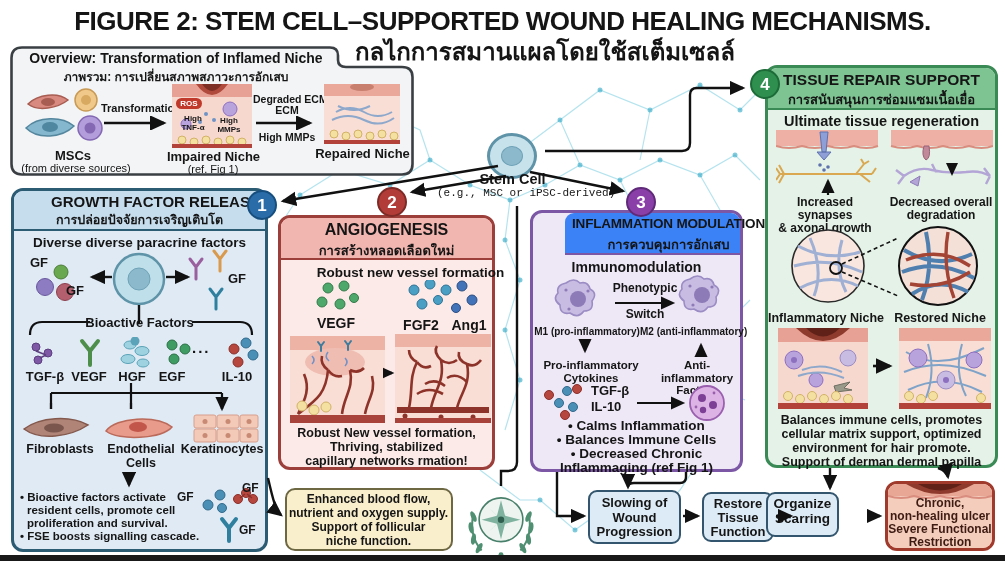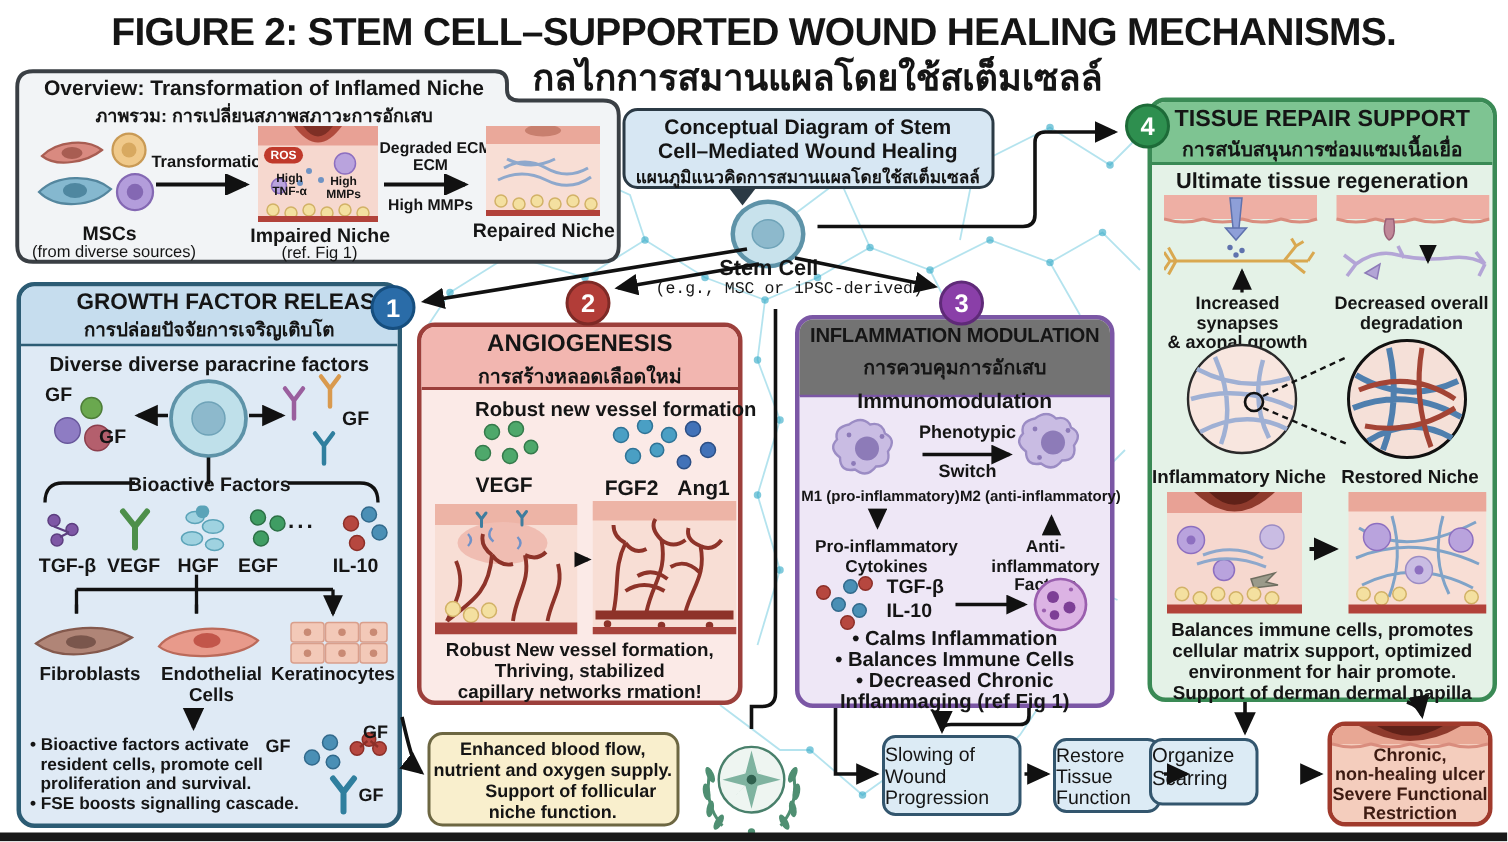--- a/index.html
+++ b/index.html
@@ -8,21 +8,21 @@
   .abs{position:absolute;}
   .c{text-align:center;}
   .b{font-weight:bold;}
   .nw{white-space:nowrap;}
   svg{display:block;}
   .panel{position:absolute;border-radius:12px;box-sizing:border-box;}
   .phead{position:absolute;left:0;right:0;top:0;border-radius:9px 9px 0 0;box-sizing:border-box;}
   .badge{position:absolute;width:30px;height:30px;border-radius:50%;color:#fff;font-weight:bold;
          font-size:17px;line-height:28px;text-align:center;z-index:6;box-sizing:border-box;}
   .flowbox{position:absolute;background:#dcebf5;border:2.5px solid #33566e;border-radius:9px;
-           box-sizing:border-box;font-weight:normal;text-align:left;z-index:4;}
+           box-sizing:border-box;font-weight:bold;text-align:center;z-index:4;}
   #p1{left:11px;top:188px;width:257px;height:364px;background:#dfeaf5;border:3px solid #2c5c74;}
   #p2{left:278px;top:215px;width:217px;height:255px;background:#fbeae7;border:3px solid #9c3f3b;}
   #p3{left:530px;top:210px;width:213px;height:262px;background:#eee7f6;border:3px solid #7b57a5;}
   #p4{left:765px;top:65px;width:233px;height:403px;background:#e4f2e7;border:3px solid #3a8a55;}
   .z3{z-index:3;} .z4{z-index:4;}
 </style>
 </head>
 <body>
 
 <div id="canvas">
@@ -162,26 +162,20 @@
         <circle cx="22" cy="52" r="4" fill="#f4e0a0" stroke="#d2b267"></circle>
       <circle cx="34" cy="50" r="4" fill="#f4e0a0" stroke="#d2b267"></circle>
         <circle cx="46" cy="52" r="4" fill="#f4e0a0" stroke="#d2b267"></circle>
       <circle cx="58" cy="50" r="4" fill="#f4e0a0" stroke="#d2b267"></circle>
         <circle cx="70" cy="52" r="4" fill="#f4e0a0" stroke="#d2b267"></circle>
       <rect x="0" y="56" width="76" height="4" fill="#b2423a"></rect>
     </svg>
     <div class="abs c b nw" style="left:305px;top:100px;width:95px;font-size:13px;">Repaired Niche</div>
   </div>
 
-  <div class="abs" style="left:415px;top:72px;width:248px;height:54px;background:#d7e7f3;border:2.6px solid #2b3a45;border-radius:10px;box-sizing:border-box;z-index:4;">
-    <div class="abs c b nw" style="left:0;top:2px;width:243px;font-size:14px;">Conceptual Diagram of Stem</div>
-    <div class="abs c b nw" style="left:0;top:18px;width:243px;font-size:14px;">Cell–Mediated Wound Healing</div>
-    <div class="abs c b nw" style="left:0;top:35px;width:243px;font-size:11.5px;">แผนภูมิแนวคิดการสมานแผลโดยใช้สเต็มเซลล์</div>
-    <div class="abs" style="left:68px;top:50px;width:0;height:0;border-left:10px solid transparent;border-right:10px solid transparent;border-top:13px solid #2b3a45;"></div>
-  </div>
 
   <div class="abs" style="left:487px;top:133px;width:50px;height:46px;border-radius:50%;background:#c8e2ec;border:3px solid #5e93a8;box-sizing:border-box;z-index:4;">
     <div class="abs" style="left:11px;top:10px;width:22px;height:20px;border-radius:50%;background:#8db9cc;border:1.5px solid #6fa3b8;box-sizing:border-box;"></div>
   </div>
   <div class="abs c b nw" style="left:465px;top:171px;width:95px;font-size:14.5px;z-index:4;">Stem Cell</div>
   <div class="abs c nw" style="left:437px;top:187px;width:150px;font-size:11px;z-index:4;font-family:Liberation Mono, monospace;">(e.g., MSC or iPSC-derived)</div>
 
   <div id="p1" class="panel z3">
     <div class="phead" style="height:40px;background:#c6ddee;border-bottom:2.5px solid #2c5c74;">
       <div class="abs c b nw" style="left:16px;top:2px;width:251px;font-size:15px;">GROWTH FACTOR RELEASE</div>
@@ -383,21 +377,21 @@
         <circle cx="46" cy="83" r="2.5" fill="#8e3329"></circle>
       <rect y="84" width="96" height="5" fill="#a8433c"></rect>
     </svg>
 
     <div class="abs c b nw" style="left:4px;top:208px;width:203px;font-size:12.5px;">Robust New vessel formation,</div>
     <div class="abs c b nw" style="left:4px;top:222px;width:203px;font-size:12.5px;">Thriving, stabilized</div>
     <div class="abs c b nw" style="left:4px;top:236px;width:203px;font-size:12.5px;">capillary networks rmation!</div>
   </div>
 
   <div id="p3" class="panel z3">
-    <div class="phead" style="height:52px;background:#737373;border-bottom:2.5px solid #7b57a5;">
+    <div class="phead" style="height:42px;background:#3b82f6;border-bottom:2.5px solid #7b57a5;margin-left:32px;">
       <div class="abs c b nw" style="left:0;top:3px;width:207px;font-size:13.5px;letter-spacing:-0.2px;">INFLAMMATION MODULATION</div>
       <div class="abs c b nw" style="left:0;top:21px;width:207px;font-size:13px;">การควบคุมการอักเสบ</div>
     </div>
     <div class="badge" style="left:93px;top:-26px;background:#8a3fa8;border:2px solid #5f2a78;">3</div>
 
     <div class="abs c b nw" style="left:0;top:46px;width:207px;font-size:14px;">Immunomodulation</div>
 
     <svg class="abs" style="left:0;top:62px;" width="207" height="52" viewBox="0 0 207 52">
       <g>
         <path d="M33,8 q8,-6 14,0 q8,-2 10,6 q8,4 2,12 q2,10 -8,10 q-6,8 -14,2 q-10,2 -10,-8 q-8,-6 -2,-12 q-2,-8 8,-10 Z" fill="#c9bce3" stroke="#9b8cc4" stroke-width="1.6"></path>
@@ -568,21 +562,21 @@
 
     <div class="abs c b nw" style="left:2px;top:345px;width:223px;font-size:12.5px;">Balances immune cells, promotes</div>
     <div class="abs c b nw" style="left:2px;top:359px;width:223px;font-size:12.5px;">cellular matrix support, optimized</div>
     <div class="abs c b nw" style="left:2px;top:373px;width:223px;font-size:12.5px;">environment for hair promote.</div>
     <div class="abs c b nw" style="left:2px;top:387px;width:223px;font-size:12.5px;">Support of derman dermal papilla</div>
   </div>
 
   <div class="abs z4" style="left:285px;top:488px;width:168px;height:63px;background:#f9efcd;border:2.5px solid #6d6742;border-radius:10px;box-sizing:border-box;">
     <div class="abs c b nw" style="left:0;top:2px;width:163px;font-size:12px;">Enhanced blood flow,</div>
     <div class="abs c b nw" style="left:0;top:16px;width:163px;font-size:12px;">nutrient and oxygen supply.</div>
-    <div class="abs c b nw" style="left:0;top:30px;width:163px;font-size:12px;padding-left:12px;">Support of follicular</div>
+    <div class="abs c b nw" style="left:0;top:30px;width:163px;font-size:12px;">Support of follicular</div>
     <div class="abs c b nw" style="left:0;top:44px;width:163px;font-size:12px;">niche function.</div>
   </div>
 
   <svg class="abs z3" style="left:460px;top:489px;" width="82" height="68" viewBox="0 0 100 84">
     <g stroke="#4f8f72" stroke-width="2.5" fill="none">
       <path d="M26,76 Q10,58 16,30"></path>
       <path d="M74,76 Q90,58 84,30"></path>
     </g>
     <g fill="#4f8f72">
       <ellipse cx="16" cy="34" rx="3" ry="7" transform="rotate(-25 16 34)"></ellipse>

